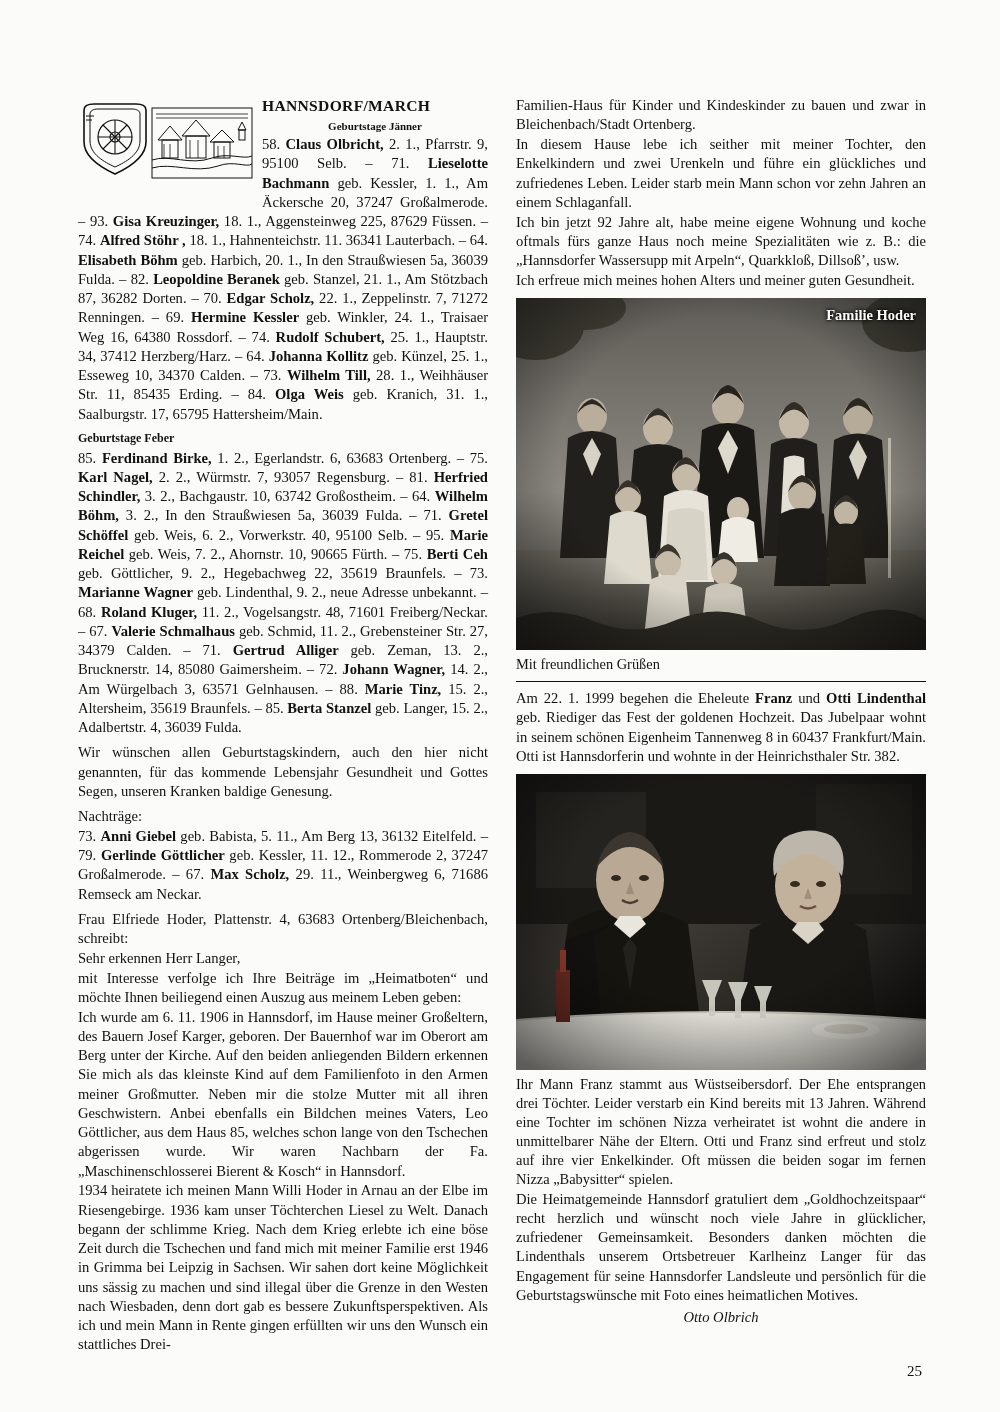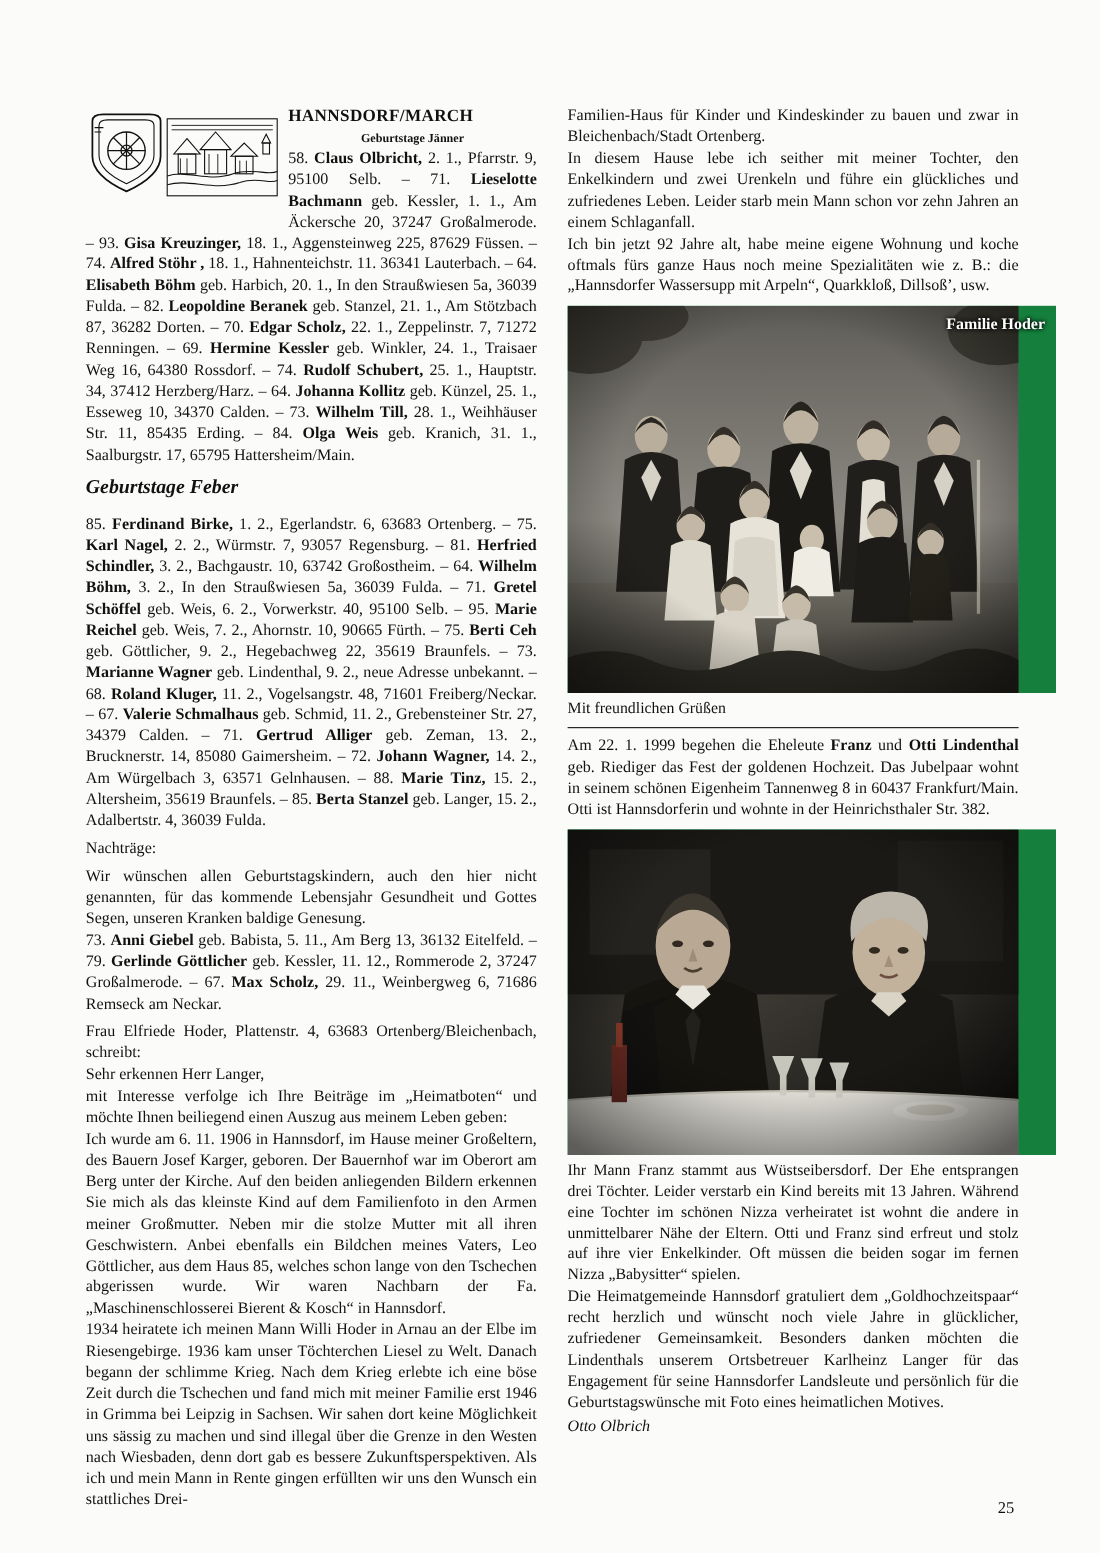--- a/index.html
+++ b/index.html
@@ -60,52 +60,51 @@
     margin:0 8px 2px 0;
     shape-outside:inset(0);
   }
   p{margin:0;}
   p + p{margin-top:0.5px;}
   .head-block{
     margin-left:180px;
   }
   .sub-head{
     font-weight:bold;
-    font-size:18px;
+    font-size:12px;
     margin-top:7px;
-    margin-bottom:13px;
-    font-style:italic;
+    margin-bottom:2px;
   }
   .para{margin-top:6px;}
 
   .photo{
     position:relative;
-    width:444px;
-    background:#15803d;
+    width:410px;
+    background:#737373;
     margin-top:8px;
     overflow:hidden;
   }
   .photo .caption-in{
     position:absolute;
     right:10px;top:8px;
     color:#fff;
     font-weight:bold;
     font-size:14.5px;
     text-shadow:0 0 3px #000, 0 0 5px #000;
   }
   .photo-caption{
     font-size:14.4px;
     margin-top:5px;
   }
   .rule{
     border:0;border-top:1.6px solid #111;
     margin:7px 0 7px 0;
   }
   .signature{
-    text-align:left;
+    text-align:center;
     font-style:italic;
     margin-top:3px;
   }
   .page-number{
     position:absolute;
     right:78px;bottom:32px;
     font-size:15px;
   }
 
   
@@ -171,37 +170,38 @@
       <div class="head-block">
         <h1 class="section-title">HANNSDORF/MARCH</h1>
         <h2 class="sub-title">Geburtstage Jänner</h2>
       </div>
 
       <p>58. <b>Claus Olbricht,</b> 2. 1., Pfarrstr. 9, 95100 Selb. – 71. <b>Lieselotte Bachmann</b> geb. Kessler, 1. 1., Am Äckersche 20, 37247 Großalmerode. – 93. <b>Gisa Kreuzinger,</b> 18. 1., Aggensteinweg 225, 87629 Füssen. – 74. <b>Alfred Stöhr ,</b> 18. 1., Hahnenteichstr. 11. 36341 Lauterbach. – 64. <b>Elisabeth Böhm</b> geb. Harbich, 20. 1., In den Straußwiesen 5a, 36039 Fulda. – 82. <b>Leopoldine Beranek</b> geb. Stanzel, 21. 1., Am Stötzbach 87, 36282 Dorten. – 70. <b>Edgar Scholz,</b> 22. 1., Zeppelinstr. 7, 71272 Renningen. – 69. <b>Hermine Kessler</b> geb. Winkler, 24. 1., Traisaer Weg 16, 64380 Rossdorf. – 74. <b>Rudolf Schubert,</b> 25. 1., Hauptstr. 34, 37412 Herzberg/Harz. – 64. <b>Johanna Kollitz</b> geb. Künzel, 25. 1., Esseweg 10, 34370 Calden. – 73. <b>Wilhelm Till,</b> 28. 1., Weihhäuser Str. 11, 85435 Erding. – 84. <b>Olga Weis</b> geb. Kranich, 31. 1., Saalburgstr. 17, 65795 Hattersheim/Main.</p>
 
       <p class="sub-head">Geburtstage Feber</p>
       <p>85. <b>Ferdinand Birke,</b> 1. 2., Egerlandstr. 6, 63683 Ortenberg. – 75. <b>Karl Nagel,</b> 2. 2., Würmstr. 7, 93057 Regensburg. – 81. <b>Herfried Schindler,</b> 3. 2., Bachgaustr. 10, 63742 Großostheim. – 64. <b>Wilhelm Böhm,</b> 3. 2., In den Straußwiesen 5a, 36039 Fulda. – 71. <b>Gretel Schöffel</b> geb. Weis, 6. 2., Vorwerkstr. 40, 95100 Selb. – 95. <b>Marie Reichel</b> geb. Weis, 7. 2., Ahornstr. 10, 90665 Fürth. – 75. <b>Berti Ceh</b> geb. Göttlicher, 9. 2., Hegebachweg 22, 35619 Braunfels. – 73. <b>Marianne Wagner</b> geb. Lindenthal, 9. 2., neue Adresse unbekannt. – 68. <b>Roland Kluger,</b> 11. 2., Vogelsangstr. 48, 71601 Freiberg/Neckar. – 67. <b>Valerie Schmalhaus</b> geb. Schmid, 11. 2., Grebensteiner Str. 27, 34379 Calden. – 71. <b>Gertrud Alliger</b> geb. Zeman, 13. 2., Brucknerstr. 14, 85080 Gaimersheim. – 72. <b>Johann Wagner,</b> 14. 2., Am Würgelbach 3, 63571 Gelnhausen. – 88. <b>Marie Tinz,</b> 15. 2., Altersheim, 35619 Braunfels. – 85. <b>Berta Stanzel</b> geb. Langer, 15. 2., Adalbertstr. 4, 36039 Fulda.</p>
 
+      <p class="para">Wir wünschen allen Geburtstagskindern, auch den hier nicht genannten, für das kommende Lebensjahr Gesundheit und Gottes Segen, unseren Kranken baldige Genesung.</p>
+
       <p class="para">Nachträge:</p>
-
-      <p class="para">Wir wünschen allen Geburtstagskindern, auch den hier nicht genannten, für das kommende Lebensjahr Gesundheit und Gottes Segen, unseren Kranken baldige Genesung.</p>
       <p>73. <b>Anni Giebel</b> geb. Babista, 5. 11., Am Berg 13, 36132 Eitelfeld. – 79. <b>Gerlinde Göttlicher</b> geb. Kessler, 11. 12., Rommerode 2, 37247 Großalmerode. – 67. <b>Max Scholz,</b> 29. 11., Weinbergweg 6, 71686 Remseck am Neckar.</p>
 
       <p class="para">Frau Elfriede Hoder, Plattenstr. 4, 63683 Ortenberg/Bleichenbach, schreibt:</p>
       <p>Sehr erkennen Herr Langer,</p>
       <p>mit Interesse verfolge ich Ihre Beiträge im „Heimatboten“ und möchte Ihnen beiliegend einen Auszug aus meinem Leben geben:</p>
       <p>Ich wurde am 6. 11. 1906 in Hannsdorf, im Hause meiner Großeltern, des Bauern Josef Karger, geboren. Der Bauernhof war im Oberort am Berg unter der Kirche. Auf den beiden anliegenden Bildern erkennen Sie mich als das kleinste Kind auf dem Familienfoto in den Armen meiner Großmutter. Neben mir die stolze Mutter mit all ihren Geschwistern. Anbei ebenfalls ein Bildchen meines Vaters, Leo Göttlicher, aus dem Haus 85, welches schon lange von den Tschechen abgerissen wurde. Wir waren Nachbarn der Fa. „Maschinenschlosserei Bierent &amp; Kosch“ in Hannsdorf.</p>
       <p>1934 heiratete ich meinen Mann Willi Hoder in Arnau an der Elbe im Riesengebirge. 1936 kam unser Töchterchen Liesel zu Welt. Danach begann der schlimme Krieg. Nach dem Krieg erlebte ich eine böse Zeit durch die Tschechen und fand mich mit meiner Familie erst 1946 in Grimma bei Leipzig in Sachsen. Wir sahen dort keine Möglichkeit uns sässig zu machen und sind illegal über die Grenze in den Westen nach Wiesbaden, denn dort gab es bessere Zukunftsperspektiven. Als ich und mein Mann in Rente gingen erfüllten wir uns den Wunsch ein stattliches Drei-</p>
     </div>
 
     <div class="col right">
 
       <p>Familien-Haus für Kinder und Kindeskinder zu bauen und zwar in Bleichenbach/Stadt Ortenberg.</p>
       <p>In diesem Hause lebe ich seither mit meiner Tochter, den Enkelkindern und zwei Urenkeln und führe ein glückliches und zufriedenes Leben. Leider starb mein Mann schon vor zehn Jahren an einem Schlaganfall.</p>
       <p>Ich bin jetzt 92 Jahre alt, habe meine eigene Wohnung und koche oftmals fürs ganze Haus noch meine Spezialitäten wie z. B.: die „Hannsdorfer Wassersupp mit Arpeln“, Quarkkloß, Dillsoß’, usw.</p>
+      <p>Ich erfreue mich meines hohen Alters und meiner guten Gesundheit.</p>
 
       <div class="photo ph1">
         <svg width="410" height="352" viewBox="0 0 410 352" xmlns="http://www.w3.org/2000/svg">
           <defs>
             <linearGradient id="bgwall" x1="0" y1="0" x2="0" y2="1">
               <stop offset="0%" stop-color="#5f5d57"></stop>
               <stop offset="55%" stop-color="#8c8982"></stop>
               <stop offset="100%" stop-color="#494740"></stop>
             </linearGradient>
             <radialGradient id="vig" cx="50%" cy="45%" r="72%">

